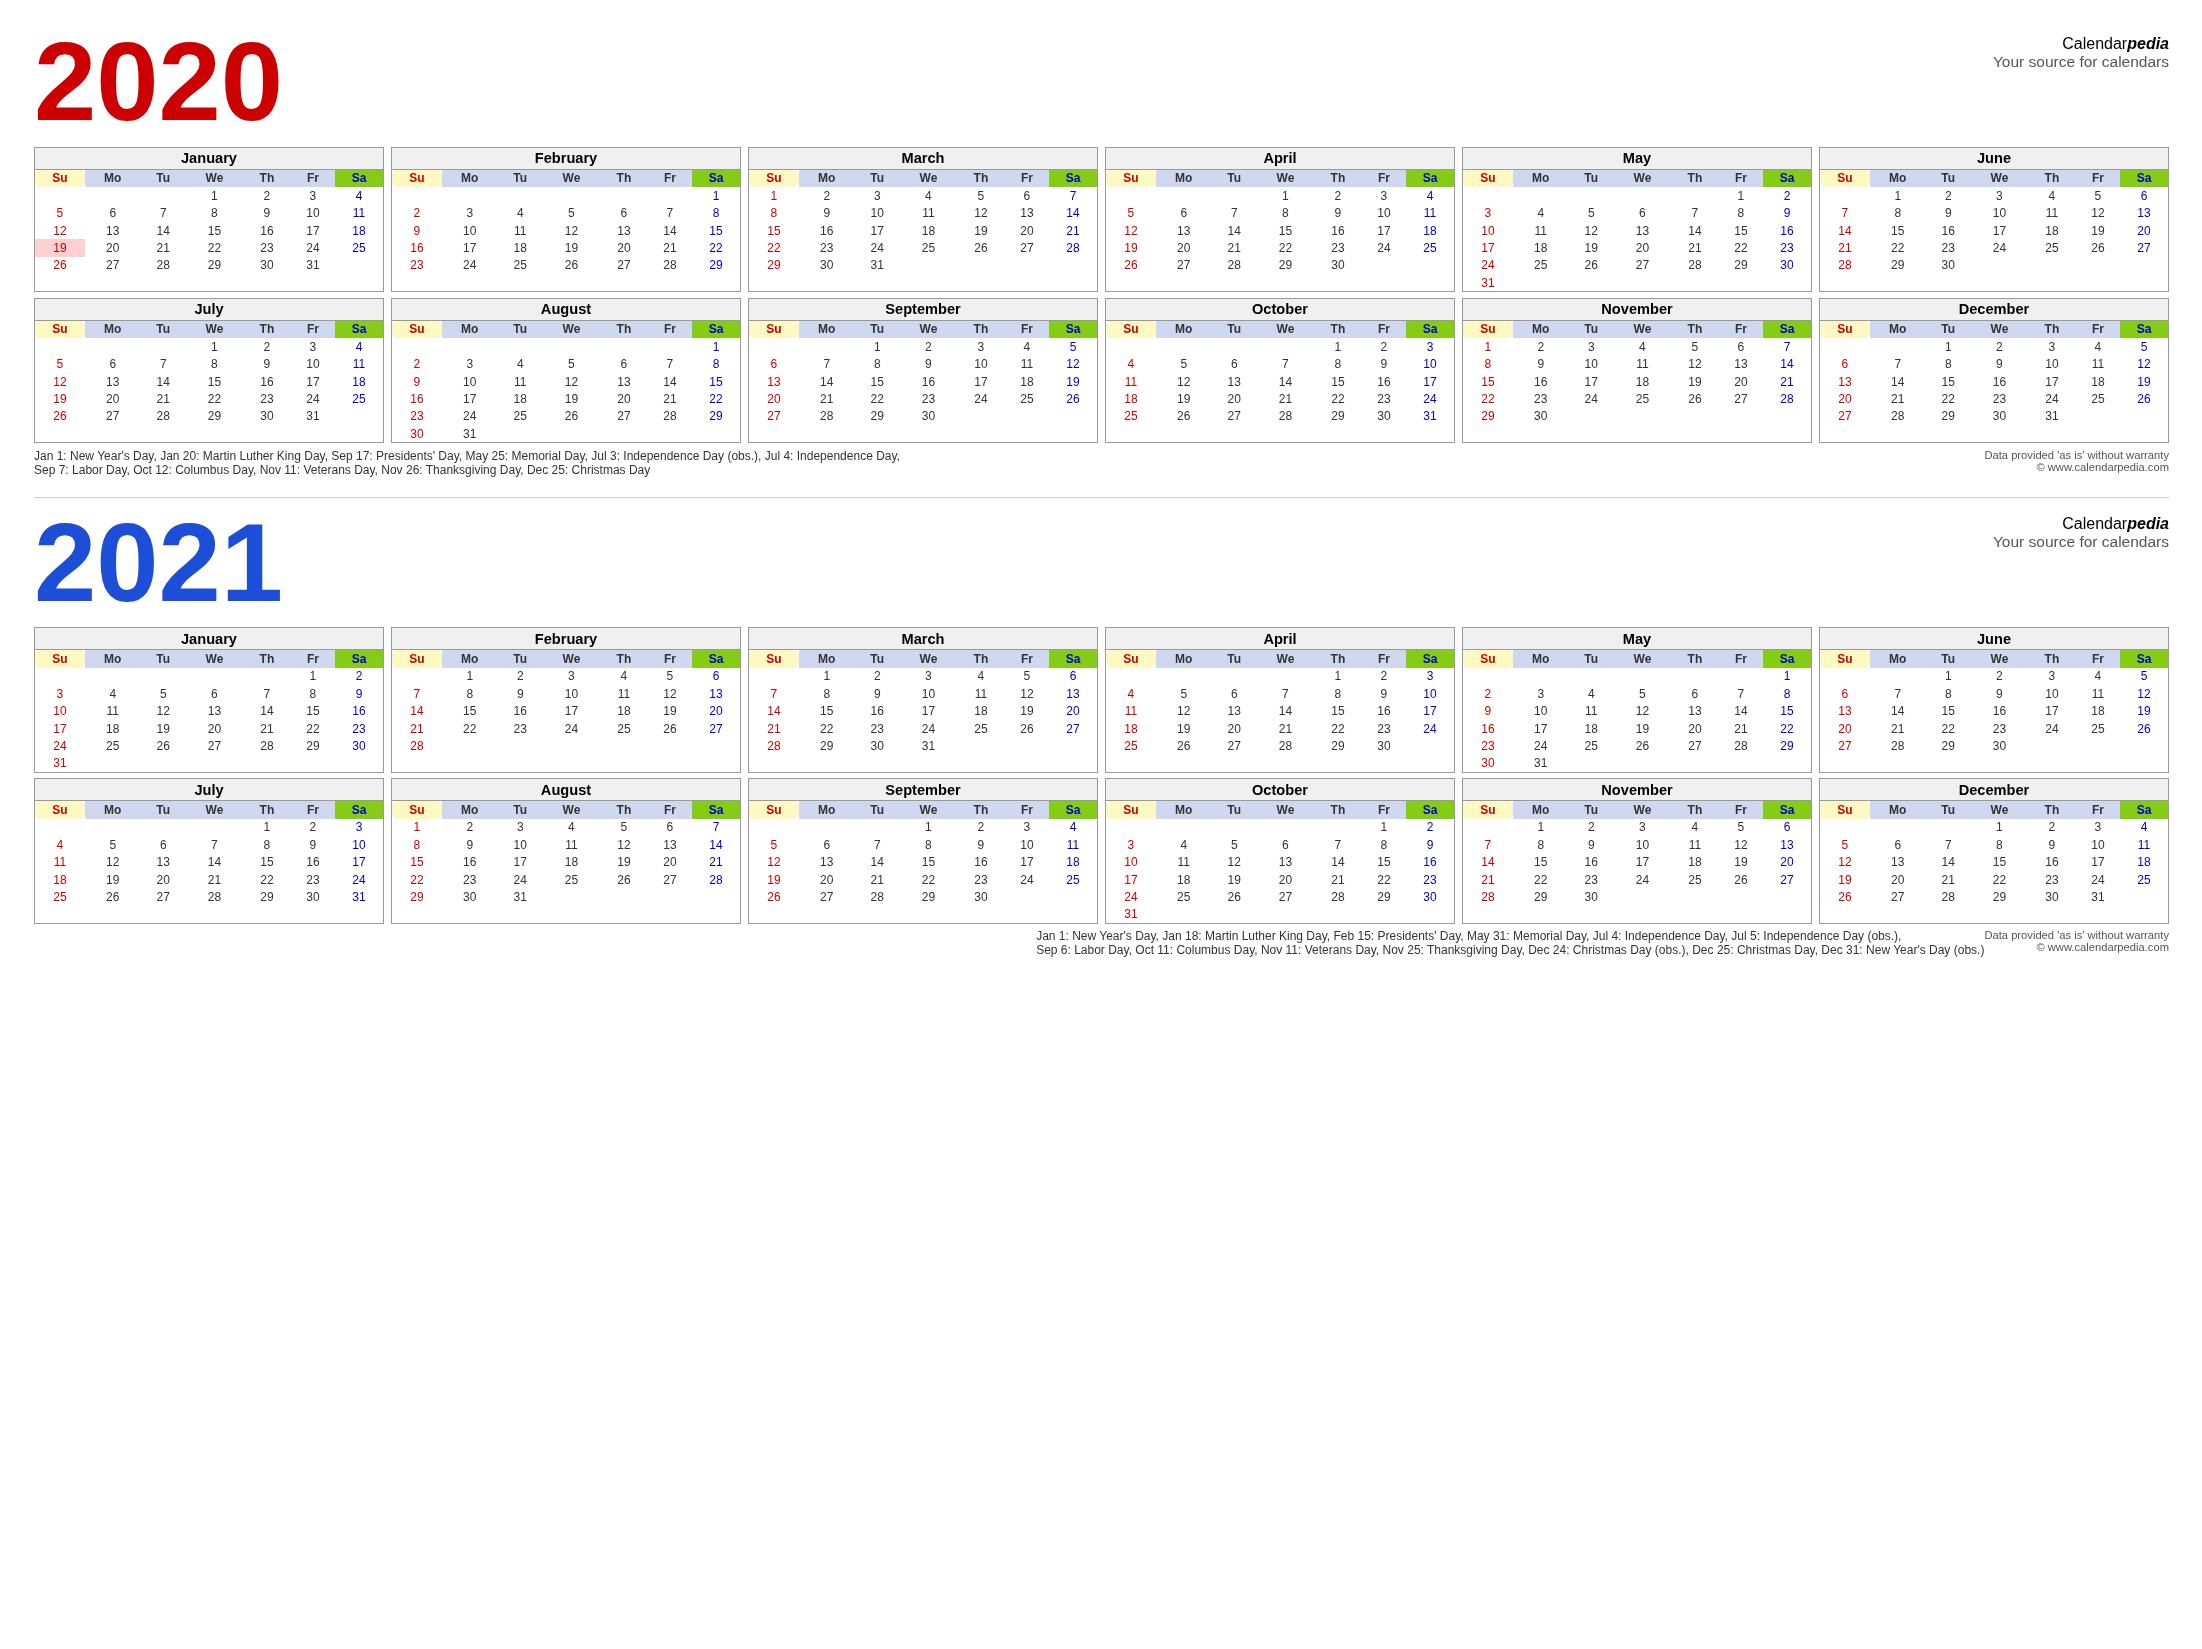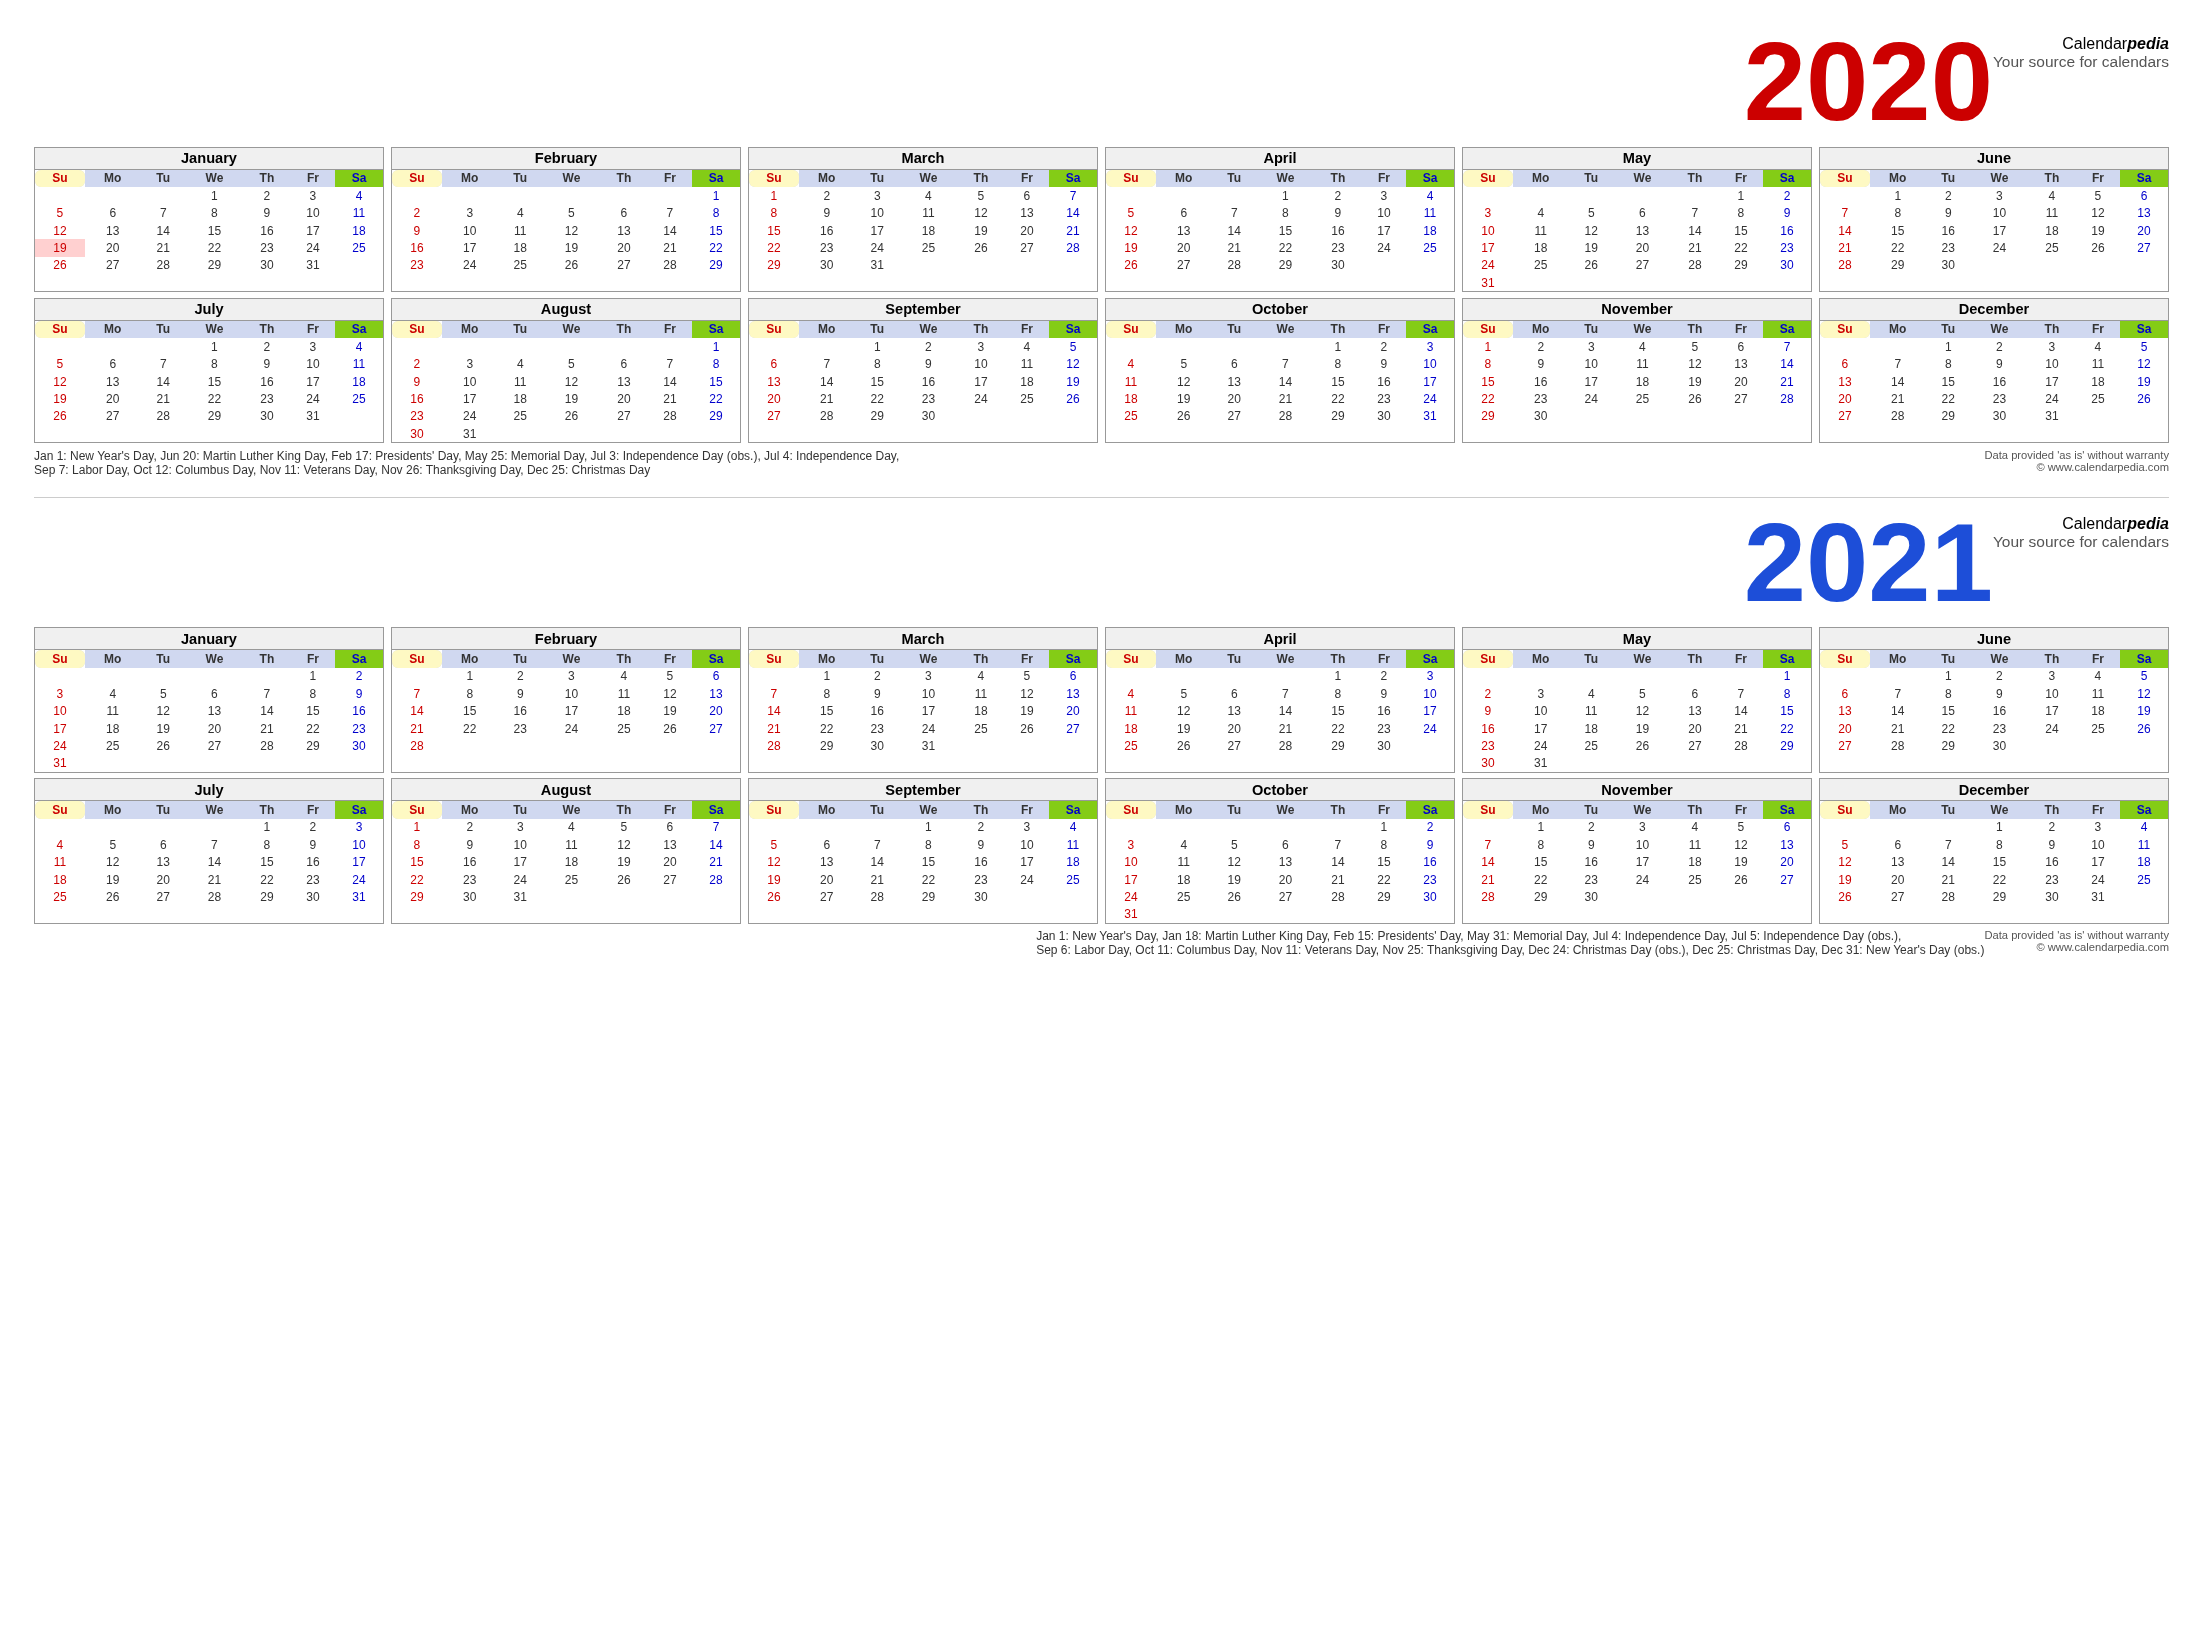--- a/index.html
+++ b/index.html
@@ -10,21 +10,21 @@
       min-height: 1649px;
       padding: 26px 34px;
     }
 
     .year-section {
       margin-bottom: 17px;
     }
 
     .year-header {
       display: flex;
-      justify-content: flex-end;
+      justify-content: space-between;
       align-items: flex-start;
       margin-bottom: 8.6px;
     }
 
     .year-title {
       font-size: 112px;
       font-weight: 900;
       line-height: 1;
       font-family: Arial Black, Arial, sans-serif;
     }
@@ -929,21 +929,21 @@
               <td></td>
               <td class="sat empty"></td>
             </tr>
         </tbody>
       </table>
     </div>
   </div>
 
   <div style="display:flex; justify-content:space-between; align-items:flex-start; margin-bottom:3.4px;">
     <div class="notes-section">
-      <div>Jan 1: New Year's Day, Jun 20: Martin Luther King Day, Feb 17: Presidents' Day, May 25: Memorial Day, Jul 3: Independence Day (obs.), Jul 4: Independence Day,</div>
+      <div>Jan 1: New Year's Day, Jan 20: Martin Luther King Day, Sep 17: Presidents' Day, May 25: Memorial Day, Jul 3: Independence Day (obs.), Jul 4: Independence Day,</div>
       <div>Sep 7: Labor Day, Oct 12: Columbus Day, Nov 11: Veterans Day, Nov 26: Thanksgiving Day, Dec 25: Christmas Day</div>
     </div>
     <div class="footer-right">
       <div>Data provided 'as is' without warranty</div>
       <div>© www.calendarpedia.com</div>
     </div>
   </div>
 </div>
 
 <hr class="divider">

